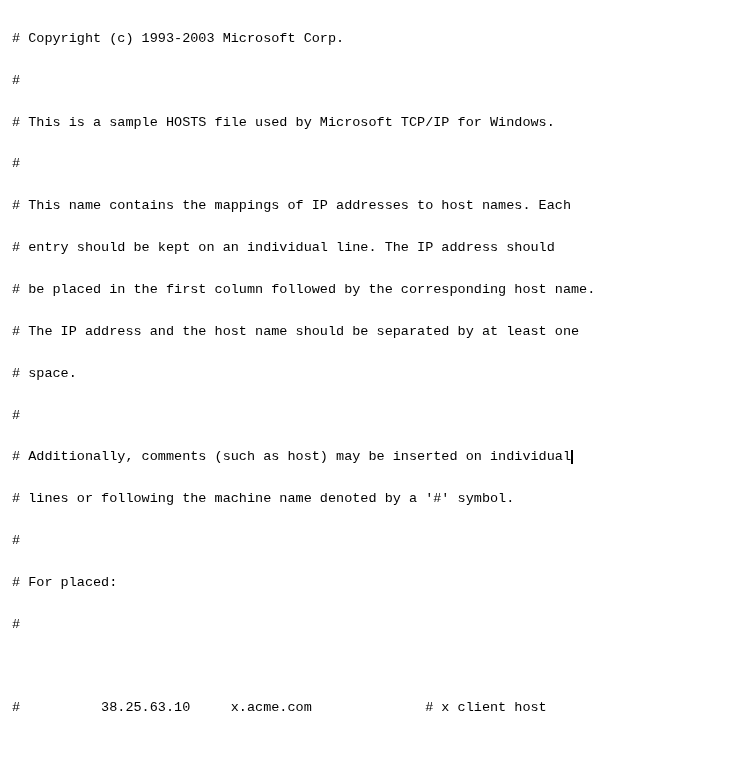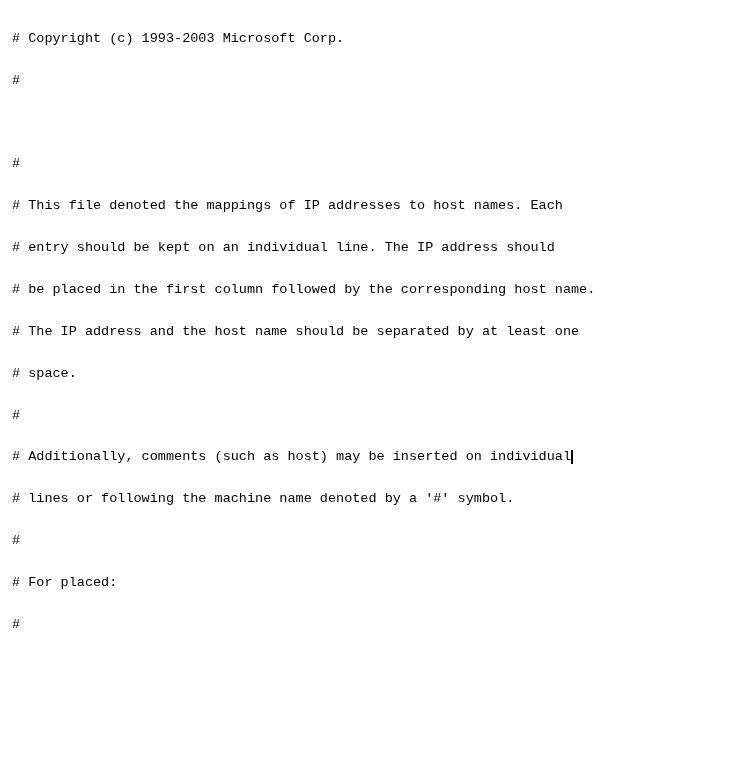--- a/index.html
+++ b/index.html
@@ -22,35 +22,35 @@
       white-space: pre;
       line-height: 1.55;
     }
   </style>
 </head>
 <body>
 
 <div class="content">
 <span># Copyright (c) 1993-2003 Microsoft Corp.</span>
 <br><span>#</span>
-<br>
+<br><span># This is a sample HOSTS file used by Microsoft TCP/IP for Windows.</span>
 <br><span>#</span>
-<br><span># This file denoted the mappings of IP addresses to host names. Each</span>
+<br><span># This name contains the mappings of IP addresses to host names. Each</span>
 <br><span># entry should be kept on an individual line. The IP address should</span>
 <br><span># be placed in the first column followed by the corresponding host name.</span>
 <br><span># The IP address and the host name should be separated by at least one</span>
 <br><span># space.</span>
 <br><span>#</span>
 <br><span># Additionally, comments (such as host) may be inserted on individual</span><span style="display:inline-block;width:2px;height:1.1em;background:#000;vertical-align:text-bottom;"></span>
 <br><span># lines or following the machine name denoted by a '#' symbol.</span>
 <br><span>#</span>
 <br><span># For placed:</span>
 <br><span>#</span>
 <br>
-<br>
+<br><span>#          38.25.63.10     x.acme.com              # x client host</span>
 <br>
 <br>
 <br>
 <br>
 <br>
 <br>
 <br>
 <br>
 <br>
 <br>

